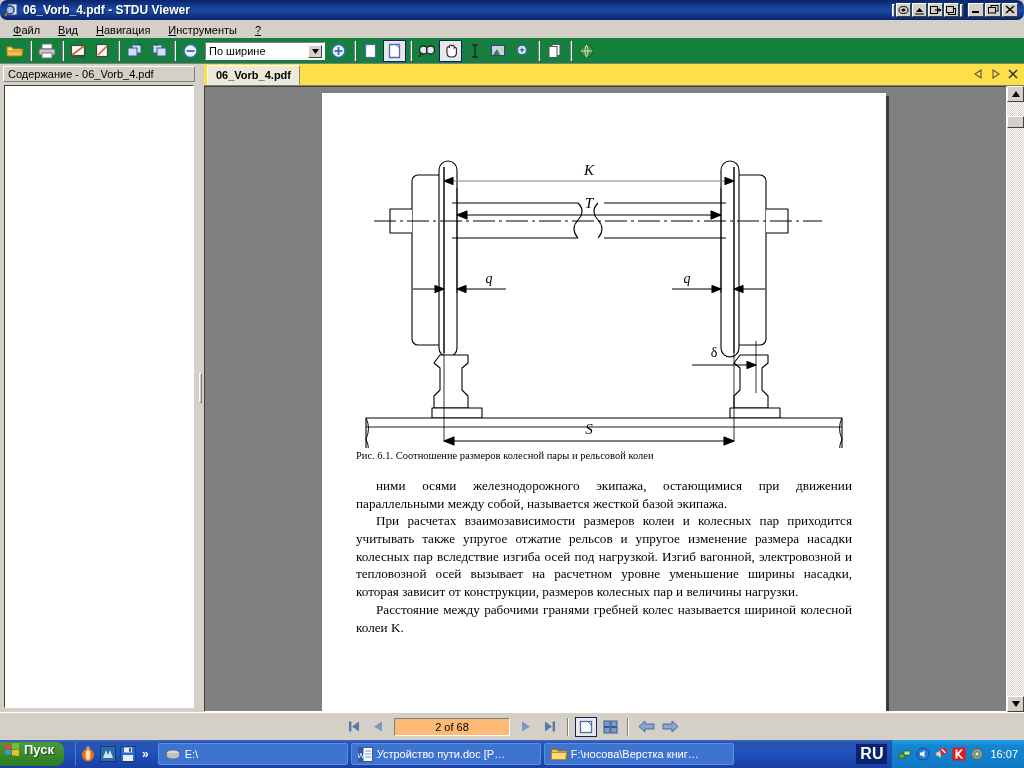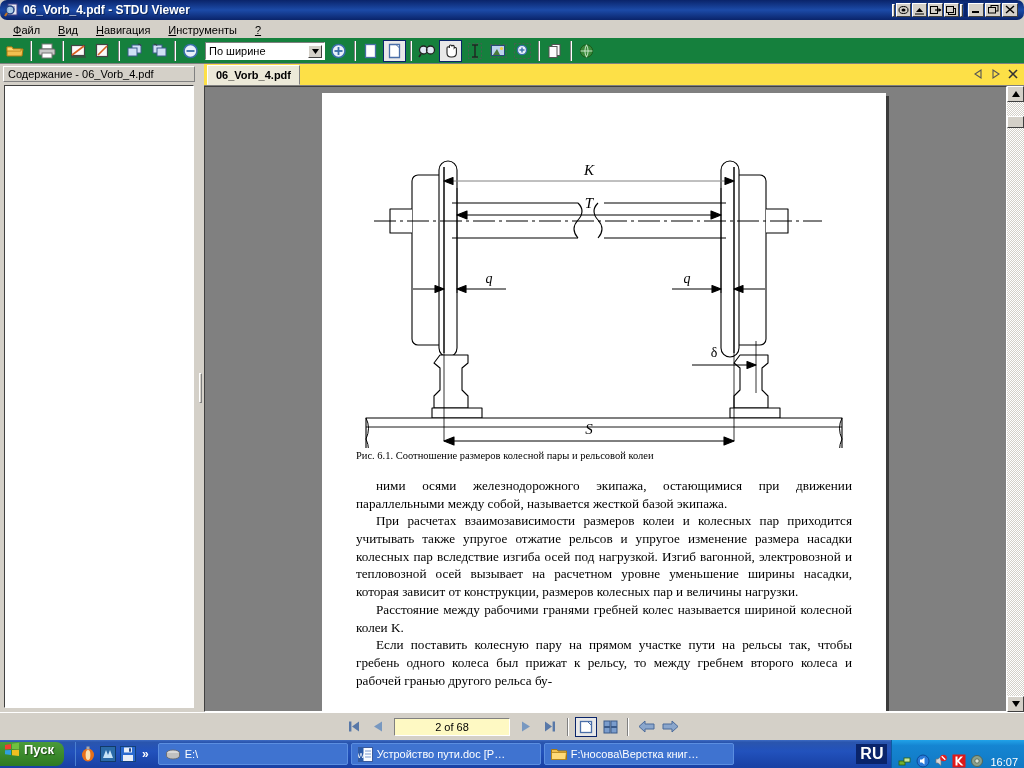--- a/index.html
+++ b/index.html
@@ -183,21 +183,21 @@
   .statusbar {
     position: absolute; left: 0; bottom: 28px; right: 0; height: 28px;
     background: #d4d0c8; display: flex; align-items: center;
     justify-content: center; border-top: 1px solid #fff;
   }
   .nav-group { display: flex; align-items: center; gap: 2px; }
   .nav-btn { width: 22px; height: 20px; display: flex; align-items: center;
              justify-content: center; color: #5878a8; font-size: 12px; }
   .nav-btn.framed { border: 1px solid #0a246a; background: #e8e8e8; }
   .page-field {
-    width: 116px; height: 18px; background: #fef9c3;
+    width: 116px; height: 18px; background: #fdba74;
     border: 1px solid; border-color: #808080 #fff #fff #808080;
     display: flex; align-items: center; justify-content: center;
     font-size: 11px; margin: 0 3px;
   }
   .nav-sep { width: 2px; height: 18px; border-left: 1px solid #808080;
              border-right: 1px solid #fff; margin: 0 4px; }
 
   
   .taskbar {
     position: absolute; left: 0; bottom: 0; width: 1024px; height: 28px;
@@ -228,21 +228,21 @@
   .task-btn.active {
     background: #1e4a9e; border: 1px solid #16398a; font-weight: bold;
     box-shadow: inset 1px 1px 2px rgba(0,0,0,.4);
   }
   .task-label { overflow: hidden; text-overflow: ellipsis; white-space: nowrap; }
   .lang-ind {
     background: #0a246a; color: #fff; font-size: 16px; font-weight: bold;
     padding: 1px 4px; margin-right: 4px;
   }
   .tray {
-    display: flex; align-items: flex-end; gap: 4px; height: 28px; padding: 0 6px;
+    display: flex; align-items: center; gap: 4px; height: 28px; padding: 0 6px;
     background: linear-gradient(to bottom, #21a2e8 0%, #1585d2 20%, #1179c4 100%);
     border-left: 1px solid #0d5ba0; color: #fff; font-size: 11px;
   }
   .tray-icon { width: 14px; height: 14px; position: relative; }
   .clock { color: #fff; font-size: 11px; margin-left: 2px; }
 
   svg { display: block; }
 </style>
 </head>
 <body>
@@ -579,21 +579,20 @@
             <text x="233" y="341" font-family="Liberation Serif, serif" font-size="15" font-style="italic" text-anchor="middle" fill="#000">S</text>
           </svg>
         </div>
 
         <div class="fig-caption">Рис. 6.1. Соотношение размеров колесной пары и рельсовой колеи</div>
 
         <div class="body-text">
           <p>ними осями железнодорожного экипажа, остающимися при движении параллельными между собой, называется жесткой базой экипажа.</p>
           <p>При расчетах взаимозависимости размеров колеи и колесных пар приходится учитывать также упругое отжатие рельсов и упругое изменение размера насадки колесных пар вследствие изгиба осей под нагрузкой. Изгиб вагонной, электровозной и тепловозной осей вызывает на расчетном уровне уменьшение ширины насадки, которая зависит от конструкции, размеров колесных пар и величины нагрузки.</p>
           <p>Расстояние между рабочими гранями гребней колес называется шириной колесной колеи K.</p>
-          <p>Если поставить колесную пару на прямом участке пути на рельсы так, чтобы гребень одного колеса был прижат к рельсу, то между гребнем второго колеса и рабочей гранью другого рельса бу-</p>
         </div>
       </div>
     </div>
   </div>
 
   <div class="vscroll">
     <div class="vs-btn" style="top:0">
       <svg width="8" height="6" viewBox="0 0 8 6">
           <polygon points="4,0 8,6 0,6" fill="#000"></polygon>
         </svg>

